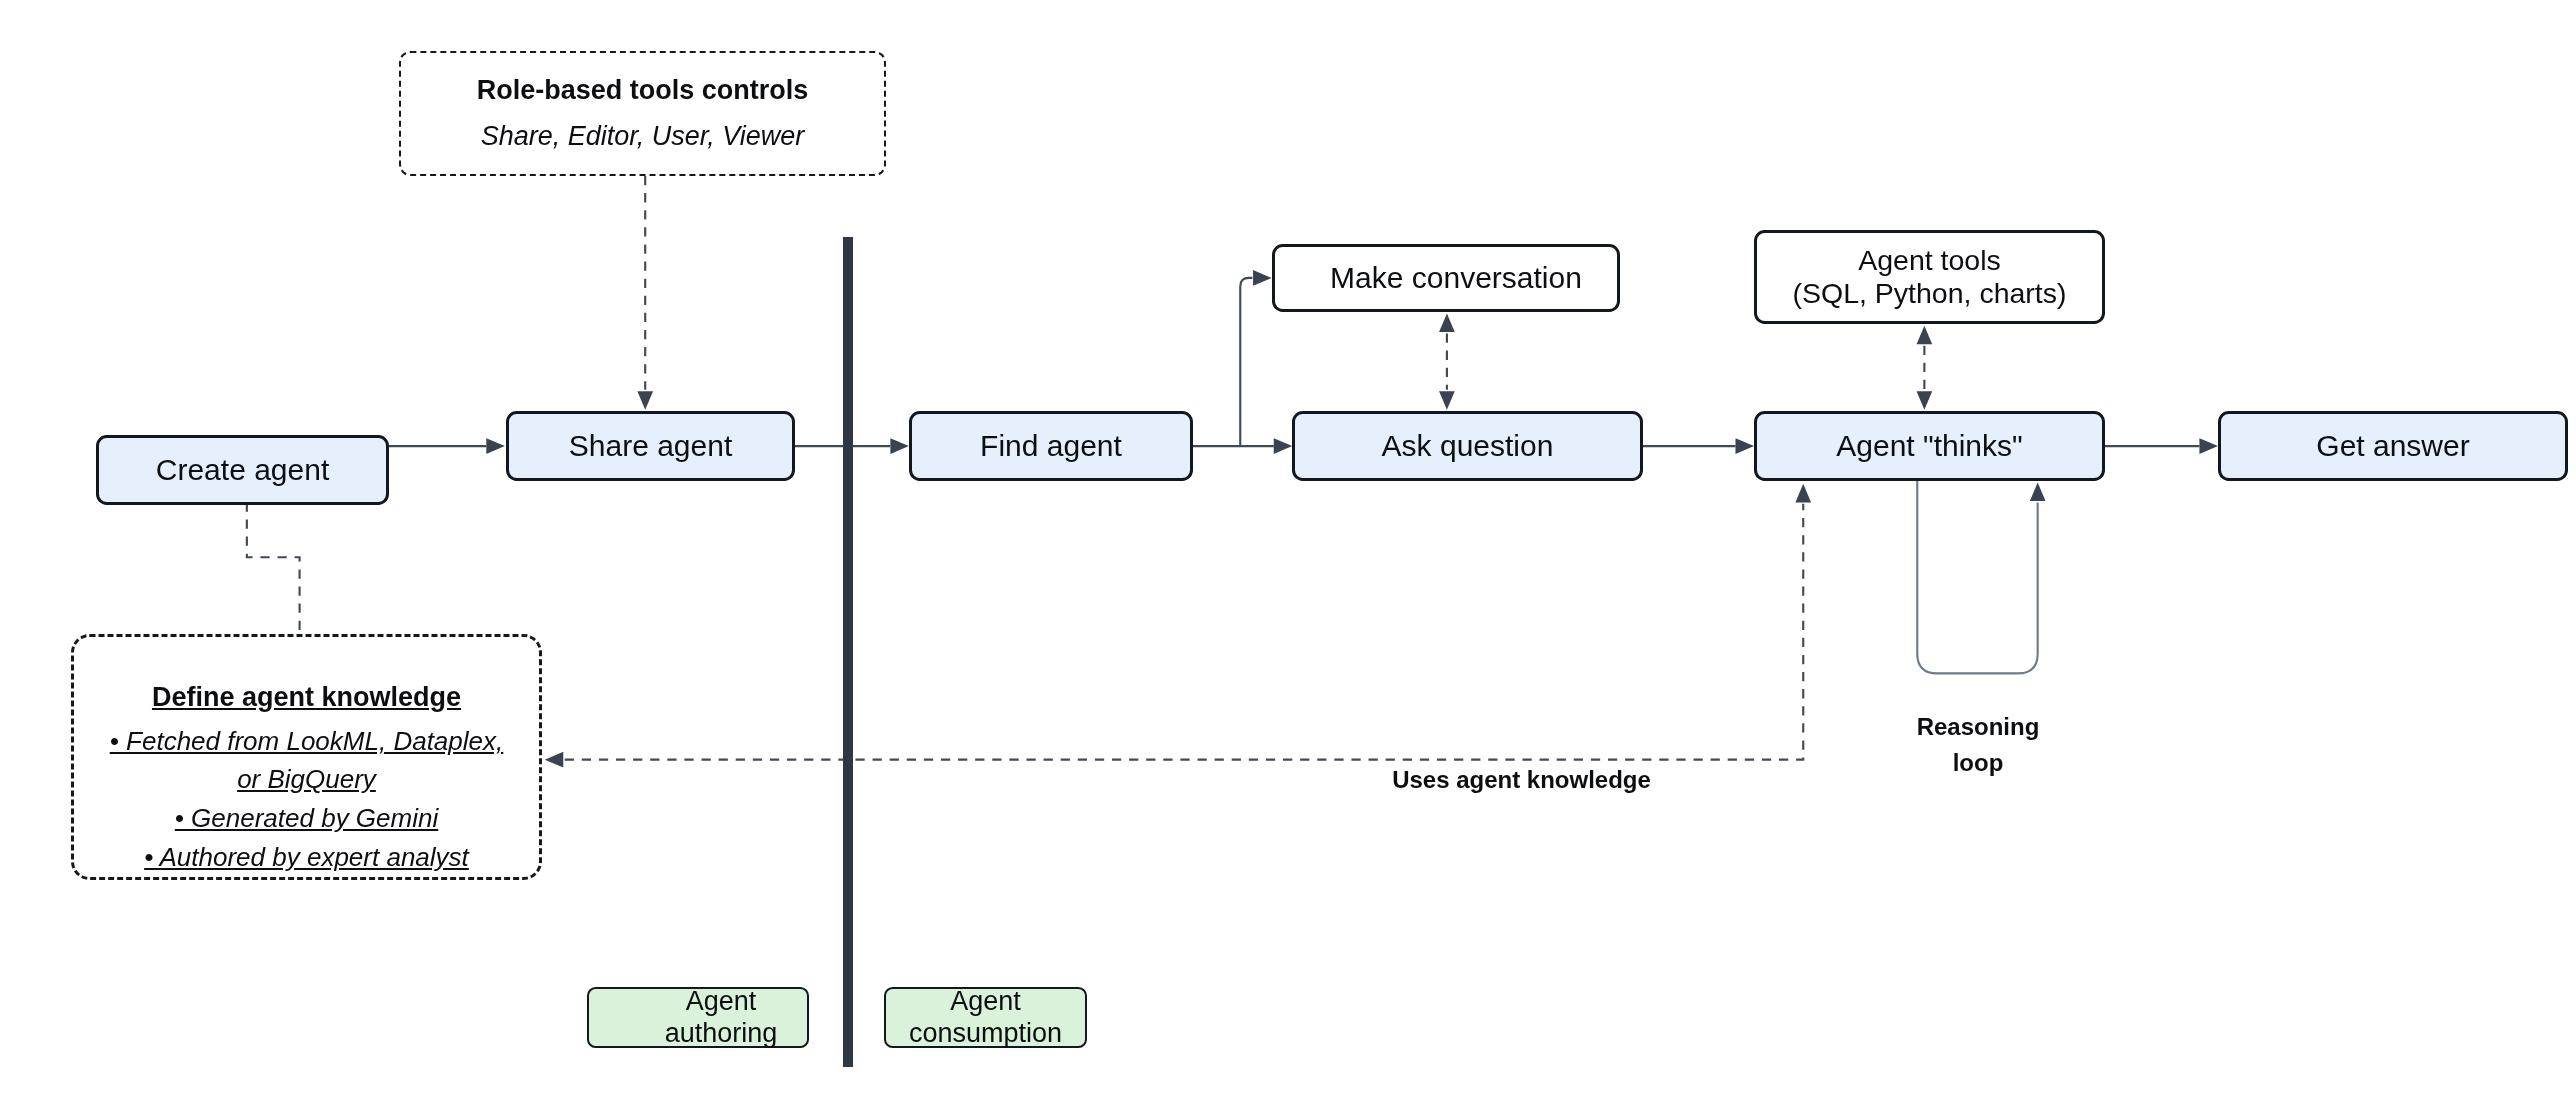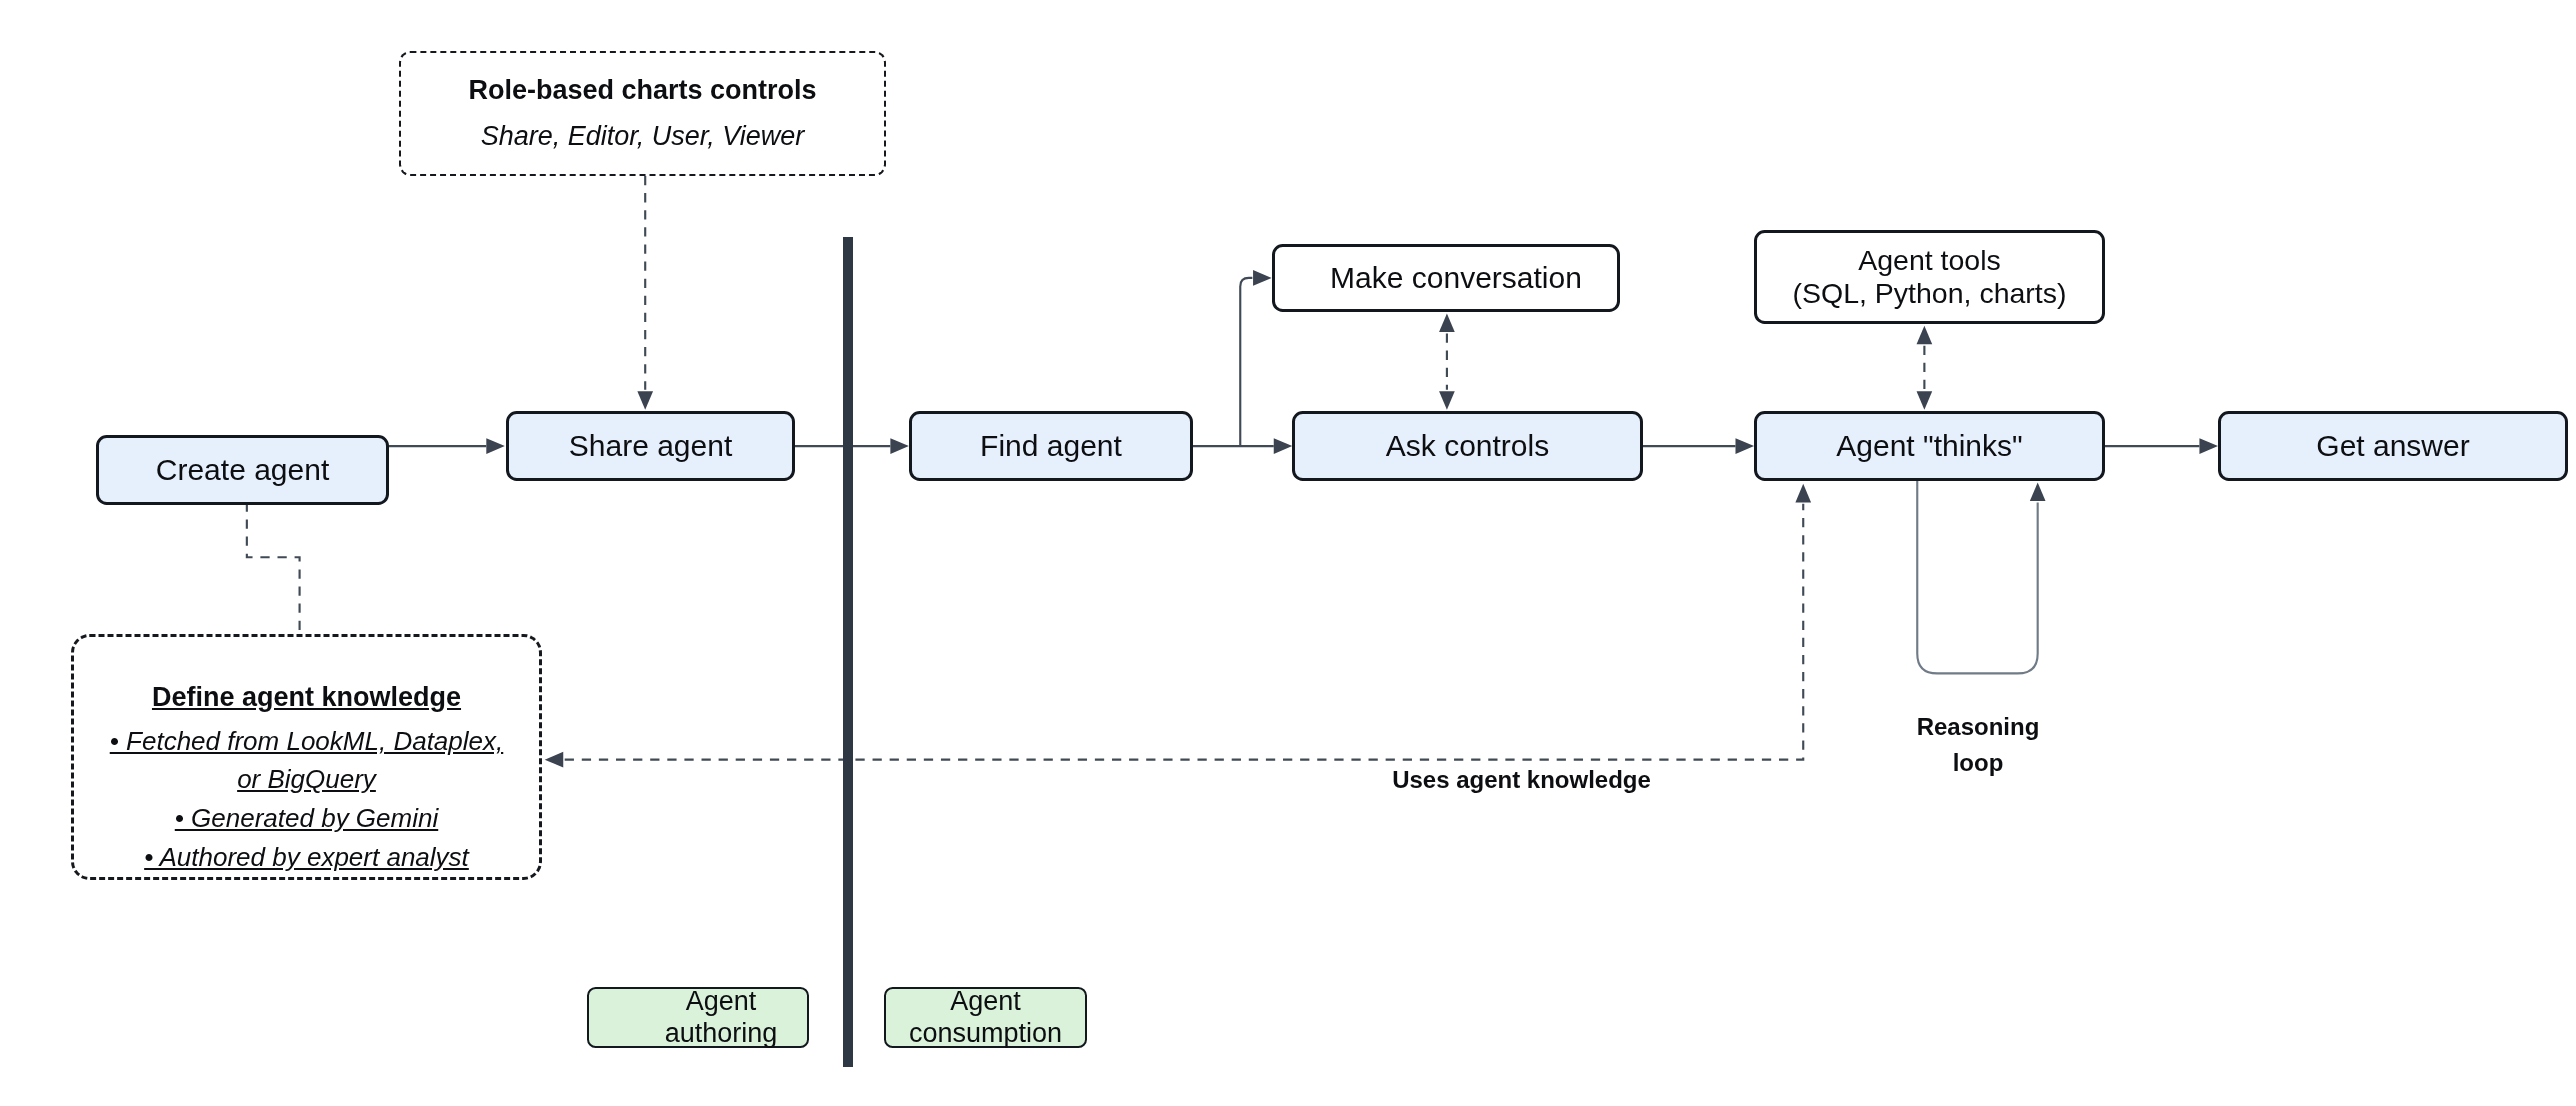--- a/index.html
+++ b/index.html
@@ -137,42 +137,42 @@
 
     <g>
       <path class="loopline" d="M2690,675 V917 Q2690,945 2718,945 H2831 Q2859,945 2859,917 V705"></path>
       <polygon class="arrowhead" points="2859,677 2870,703 2848,703"></polygon>
     </g>
   </svg>
 
   <div id="divider" style="left:843px;top:237px;width:10px;height:830px;"></div>
 
   <div class="dashed-note" style="left:399px;top:51px;width:487px;height:125px;">
-    <div class="note-title">Role-based charts controls</div>
+    <div class="note-title">Role-based tools controls</div>
     <div class="note-sub">Share, Editor, User, Viewer</div>
   </div>
 
   <div class="node fill-blue" style="left:96px;top:435px;width:293px;height:70px;">
     <span>Create agent</span>
   </div>
 
   <div class="node fill-blue" style="left:909px;top:411px;width:284px;height:70px;">
     <span>Find agent</span>
   </div>
 
   <div class="node fill-blue" style="left:506px;top:411px;width:289px;height:70px;">
     <span>Share agent</span>
   </div>
 
   <div class="node fill-white" style="left:1272px;top:244px;width:348px;height:68px;padding-left:20px;">
     <span>Make conversation</span>
   </div>
 
   <div class="node fill-blue" style="left:1292px;top:411px;width:351px;height:70px;">
-    <span>Ask controls</span>
+    <span>Ask question</span>
   </div>
 
   <div class="node fill-white" style="left:1754px;top:230px;width:351px;height:94px;font-size:28.5px;">
     <span class="preline">Agent tools
 (SQL, Python, charts)</span>
   </div>
 
   <div class="node fill-blue" style="left:1754px;top:411px;width:351px;height:70px;">
     <span>Agent "thinks"</span>
   </div>

